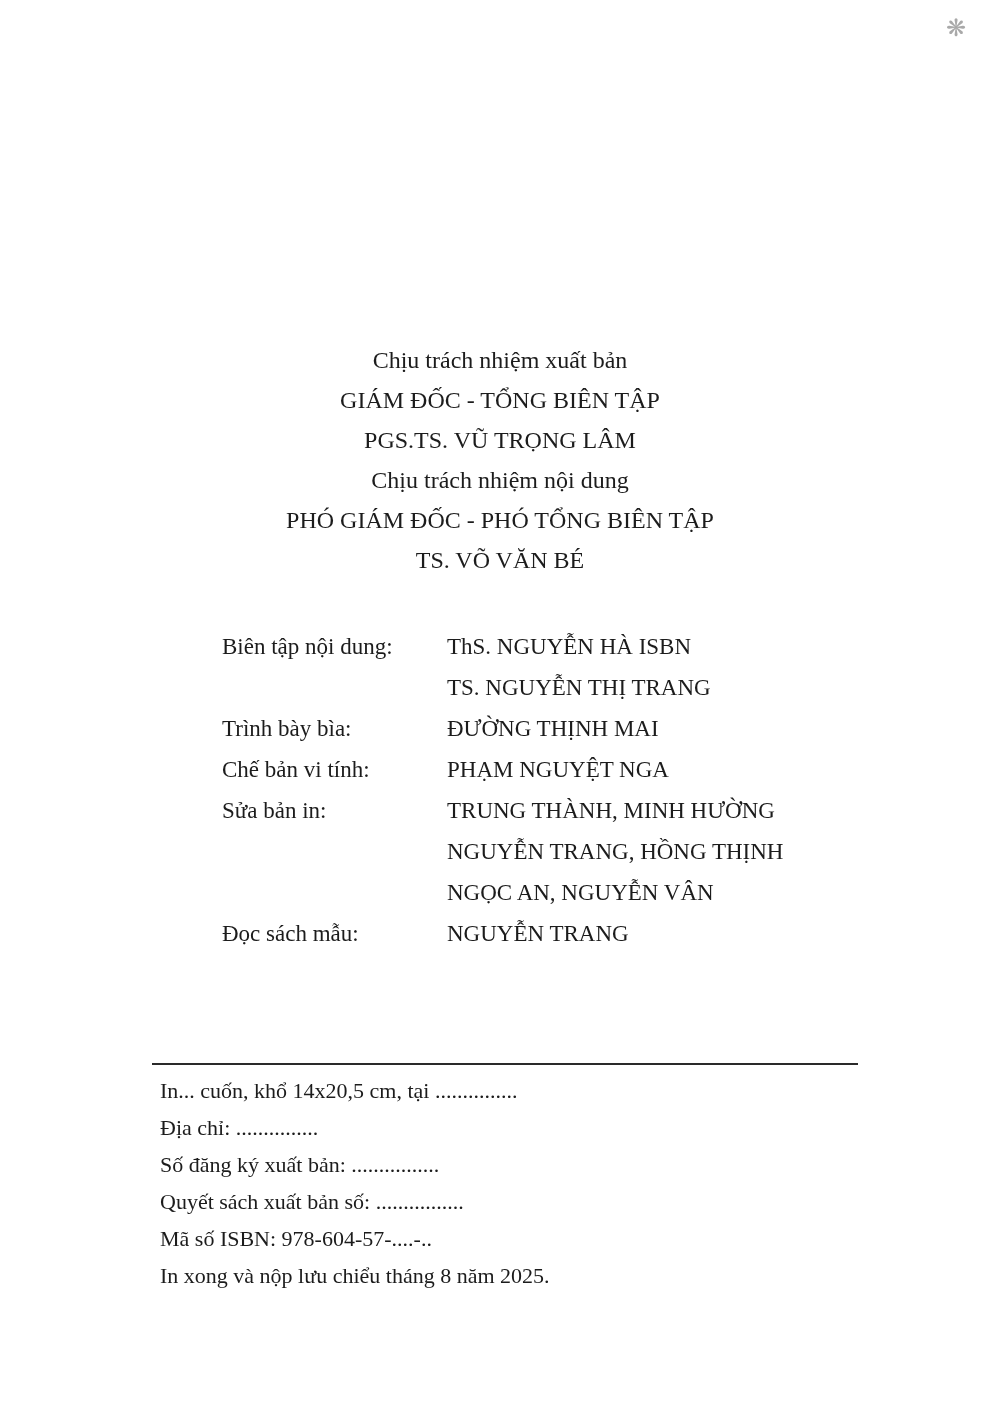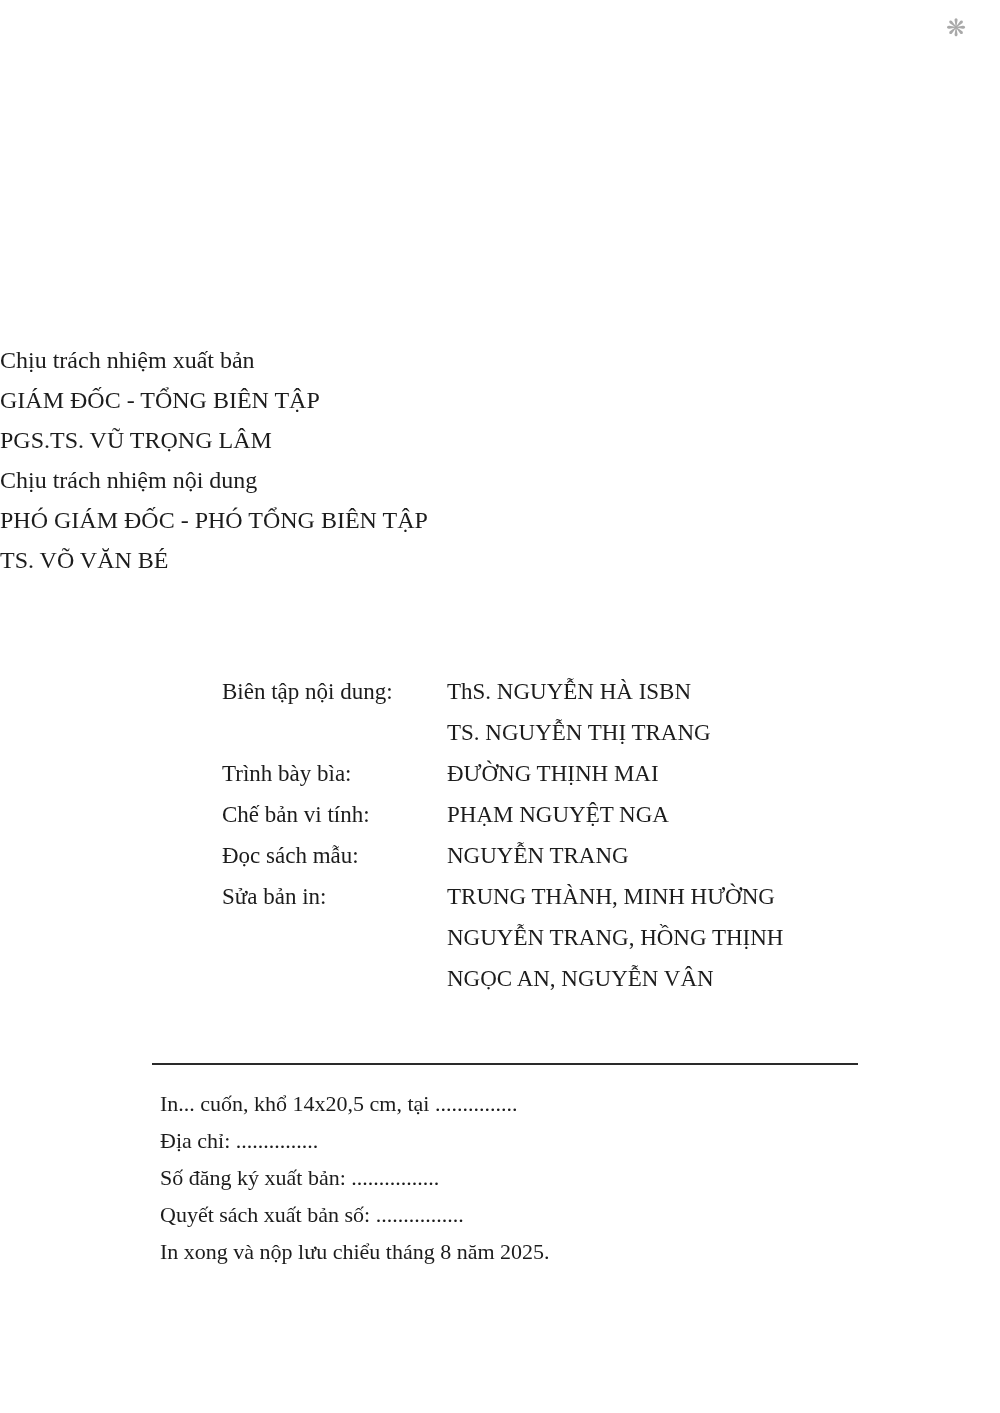--- a/index.html
+++ b/index.html
@@ -22,54 +22,53 @@
     right: 34px;
     font-size: 24px;
     color: #a9a9a9;
     font-family: "DejaVu Sans", sans-serif;
   }
   .center-block {
     position: absolute;
     top: 340px;
     left: 0;
     width: 100%;
-    text-align: left;
+    text-align: center;
     font-size: 24px;
     line-height: 40px;
   }
   .center-block .bold {
     font-weight: 400;
   }
   .credits {
     position: absolute;
     top: 626px;
     left: 222px;
     width: 700px;
     font-size: 23px;
     line-height: 41px;
-    margin-top: 45px;
   }
   .credit-row {
     display: flex;
     align-items: flex-start;
   }
   .credit-label {
     width: 225px;
     flex: 0 0 225px;
   }
   .credit-values div {
     white-space: nowrap;
   }
   .print-info {
     position: absolute;
     top: 1063px;
     left: 152px;
     width: 706px;
     border-top: 2px solid #2a2a2a;
-    padding-top: 20px;
+    padding-top: 7px;
     font-size: 22px;
     line-height: 37px;
   }
   .print-info .print-line {
     padding-left: 8px;
   }
 </style>
 </head>
 <body>
 
@@ -104,38 +103,39 @@
     </div>
 
     <div class="credit-row">
       <div class="credit-label">Chế bản vi tính:</div>
       <div class="credit-values">
         <div>PHẠM NGUYỆT NGA</div>
       </div>
     </div>
 
     <div class="credit-row">
-      <div class="credit-label">Đọc sách mẫu:</div>
-      <div class="credit-values">
-        <div>NGUYỄN TRANG</div>
-      </div>
-    </div>
-
-    <div class="credit-row">
       <div class="credit-label">Sửa bản in:</div>
       <div class="credit-values">
         <div>TRUNG THÀNH, MINH HƯỜNG</div>
         <div>NGUYỄN TRANG, HỒNG THỊNH</div>
         <div>NGỌC AN, NGUYỄN VÂN</div>
+      </div>
+    </div>
+
+    <div class="credit-row">
+      <div class="credit-label">Đọc sách mẫu:</div>
+      <div class="credit-values">
+        <div>NGUYỄN TRANG</div>
       </div>
     </div>
 
   </div>
 
   <div class="print-info">
     <div class="print-line">In... cuốn, khổ 14x20,5 cm, tại ...............</div>
     <div class="print-line">Địa chỉ: ...............</div>
     <div class="print-line">Số đăng ký xuất bản: ................</div>
     <div class="print-line">Quyết sách xuất bản số: ................</div>
+    <div class="print-line">Mã số ISBN: 978-604-57-....-..</div>
     <div class="print-line">In xong và nộp lưu chiểu tháng 8 năm 2025.</div>
   </div>
 
 </div>
 
 </body></html>

